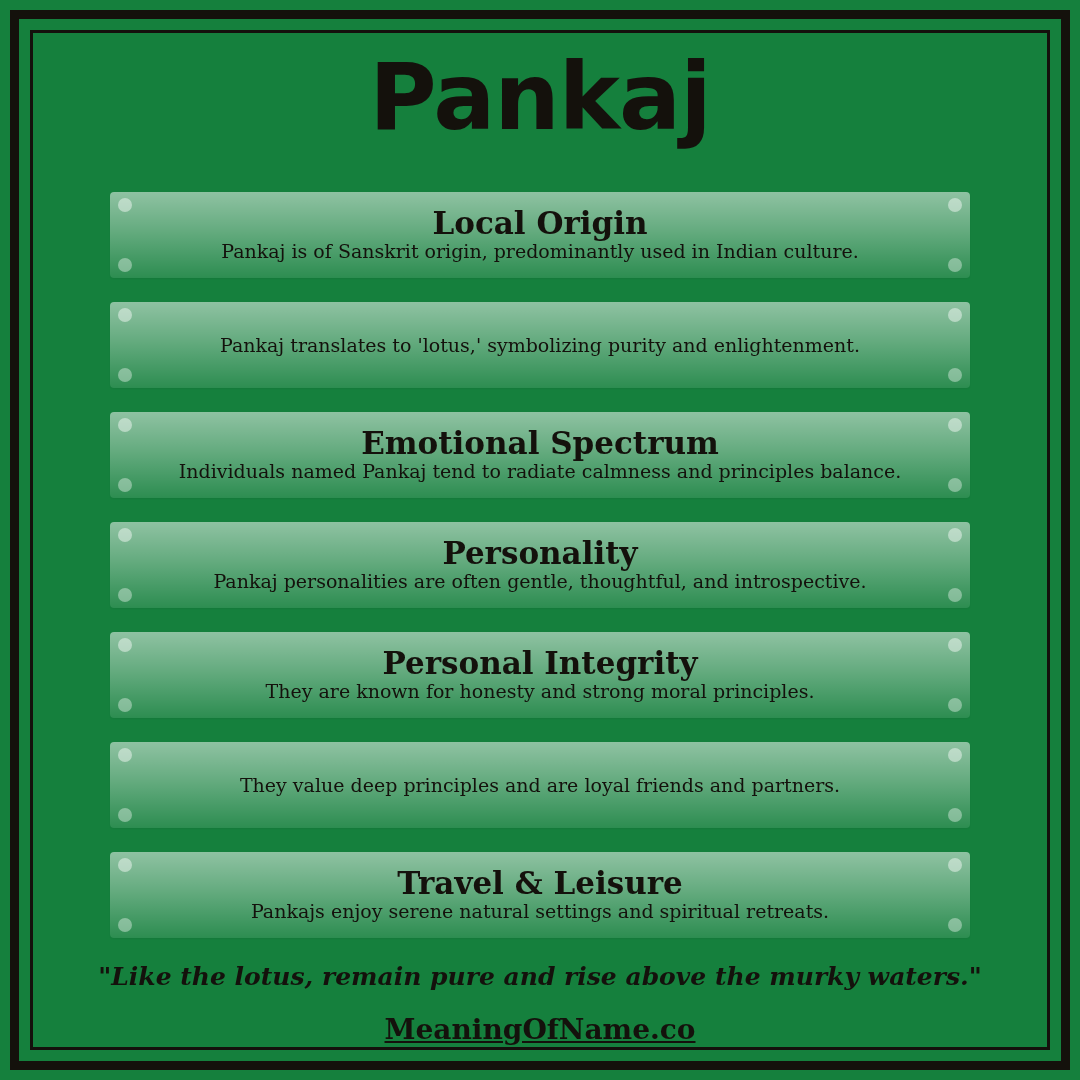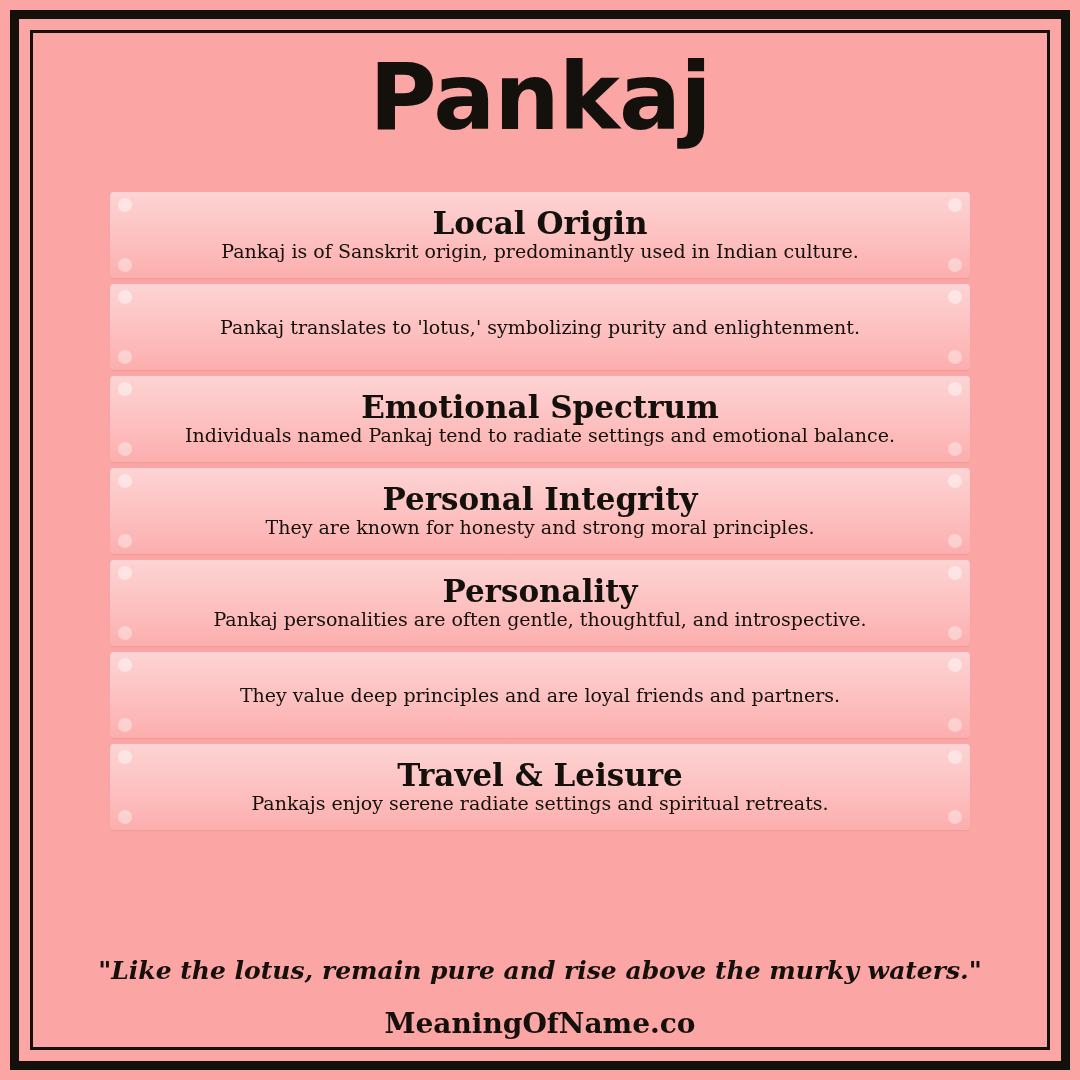--- a/index.html
+++ b/index.html
@@ -11,21 +11,21 @@
     height: 1080px;
     background: #eab73c;
     font-family: "Liberation Serif", serif;
     overflow: hidden;
   }
 
   .poster {
     position: relative;
     width: 1080px;
     height: 1080px;
-    background: #fca5a5;
+    background: #15803d;
     box-sizing: border-box;
   }
 
   
   .frame-outer {
     position: absolute;
     left: 10px;
     top: 10px;
     right: 10px;
     bottom: 10px;
@@ -70,21 +70,21 @@
     width: 860px;
     display: flex;
     flex-direction: column;
     gap: 0px;
   }
 
   .card {
     position: relative;
     width: 860px;
     height: 86px;
-    margin-bottom: 6px;
+    margin-bottom: 24px;
     box-sizing: border-box;
     background: linear-gradient(180deg, rgba(255,255,255,0.52) 0%, rgba(255,255,255,0.34) 45%, rgba(255,255,255,0.10) 100%);
     border-radius: 4px;
     box-shadow: 0 1px 2px rgba(0,0,0,0.06);
     display: flex;
     flex-direction: column;
     align-items: center;
     justify-content: center;
     overflow: visible;
   }
@@ -144,20 +144,21 @@
     color: #14110c;
     text-align: center;
     margin-bottom: 22px;
   }
   .site {
     font-family: "DejaVu Serif", serif;
     font-weight: bold;
     font-size: 28px;
     color: #14110c;
     text-align: right;
+    text-decoration: underline;
   }
 </style>
 </head>
 <body>
 
 <div class="poster">
   <div class="frame-outer"></div>
   <div class="frame-inner"></div>
 
   <div class="content">
@@ -176,48 +177,48 @@
       <div class="card">
         <div class="notch-b-left"></div>
         <div class="notch-b-right"></div>
         <div class="card-desc">Pankaj translates to 'lotus,' symbolizing purity and enlightenment.</div>
       </div>
 
       <div class="card">
         <div class="notch-b-left"></div>
         <div class="notch-b-right"></div>
         <div class="card-title">Emotional Spectrum</div>
-        <div class="card-desc">Individuals named Pankaj tend to radiate settings and emotional balance.</div>
+        <div class="card-desc">Individuals named Pankaj tend to radiate calmness and principles balance.</div>
+      </div>
+
+      <div class="card">
+        <div class="notch-b-left"></div>
+        <div class="notch-b-right"></div>
+        <div class="card-title">Personality</div>
+        <div class="card-desc">Pankaj personalities are often gentle, thoughtful, and introspective.</div>
       </div>
 
       <div class="card">
         <div class="notch-b-left"></div>
         <div class="notch-b-right"></div>
         <div class="card-title">Personal Integrity</div>
         <div class="card-desc">They are known for honesty and strong moral principles.</div>
       </div>
 
       <div class="card">
         <div class="notch-b-left"></div>
         <div class="notch-b-right"></div>
-        <div class="card-title">Personality</div>
-        <div class="card-desc">Pankaj personalities are often gentle, thoughtful, and introspective.</div>
-      </div>
-
-      <div class="card">
-        <div class="notch-b-left"></div>
-        <div class="notch-b-right"></div>
         <div class="card-desc">They value deep principles and are loyal friends and partners.</div>
       </div>
 
       <div class="card">
         <div class="notch-b-left"></div>
         <div class="notch-b-right"></div>
         <div class="card-title">Travel &amp; Leisure</div>
-        <div class="card-desc">Pankajs enjoy serene radiate settings and spiritual retreats.</div>
+        <div class="card-desc">Pankajs enjoy serene natural settings and spiritual retreats.</div>
       </div>
 
     </div>
 
     <div class="footer">
       <div class="quote">"Like the lotus, remain pure and rise above the murky waters."</div>
       <div class="site">MeaningOfName.co</div>
     </div>
 
   </div>

